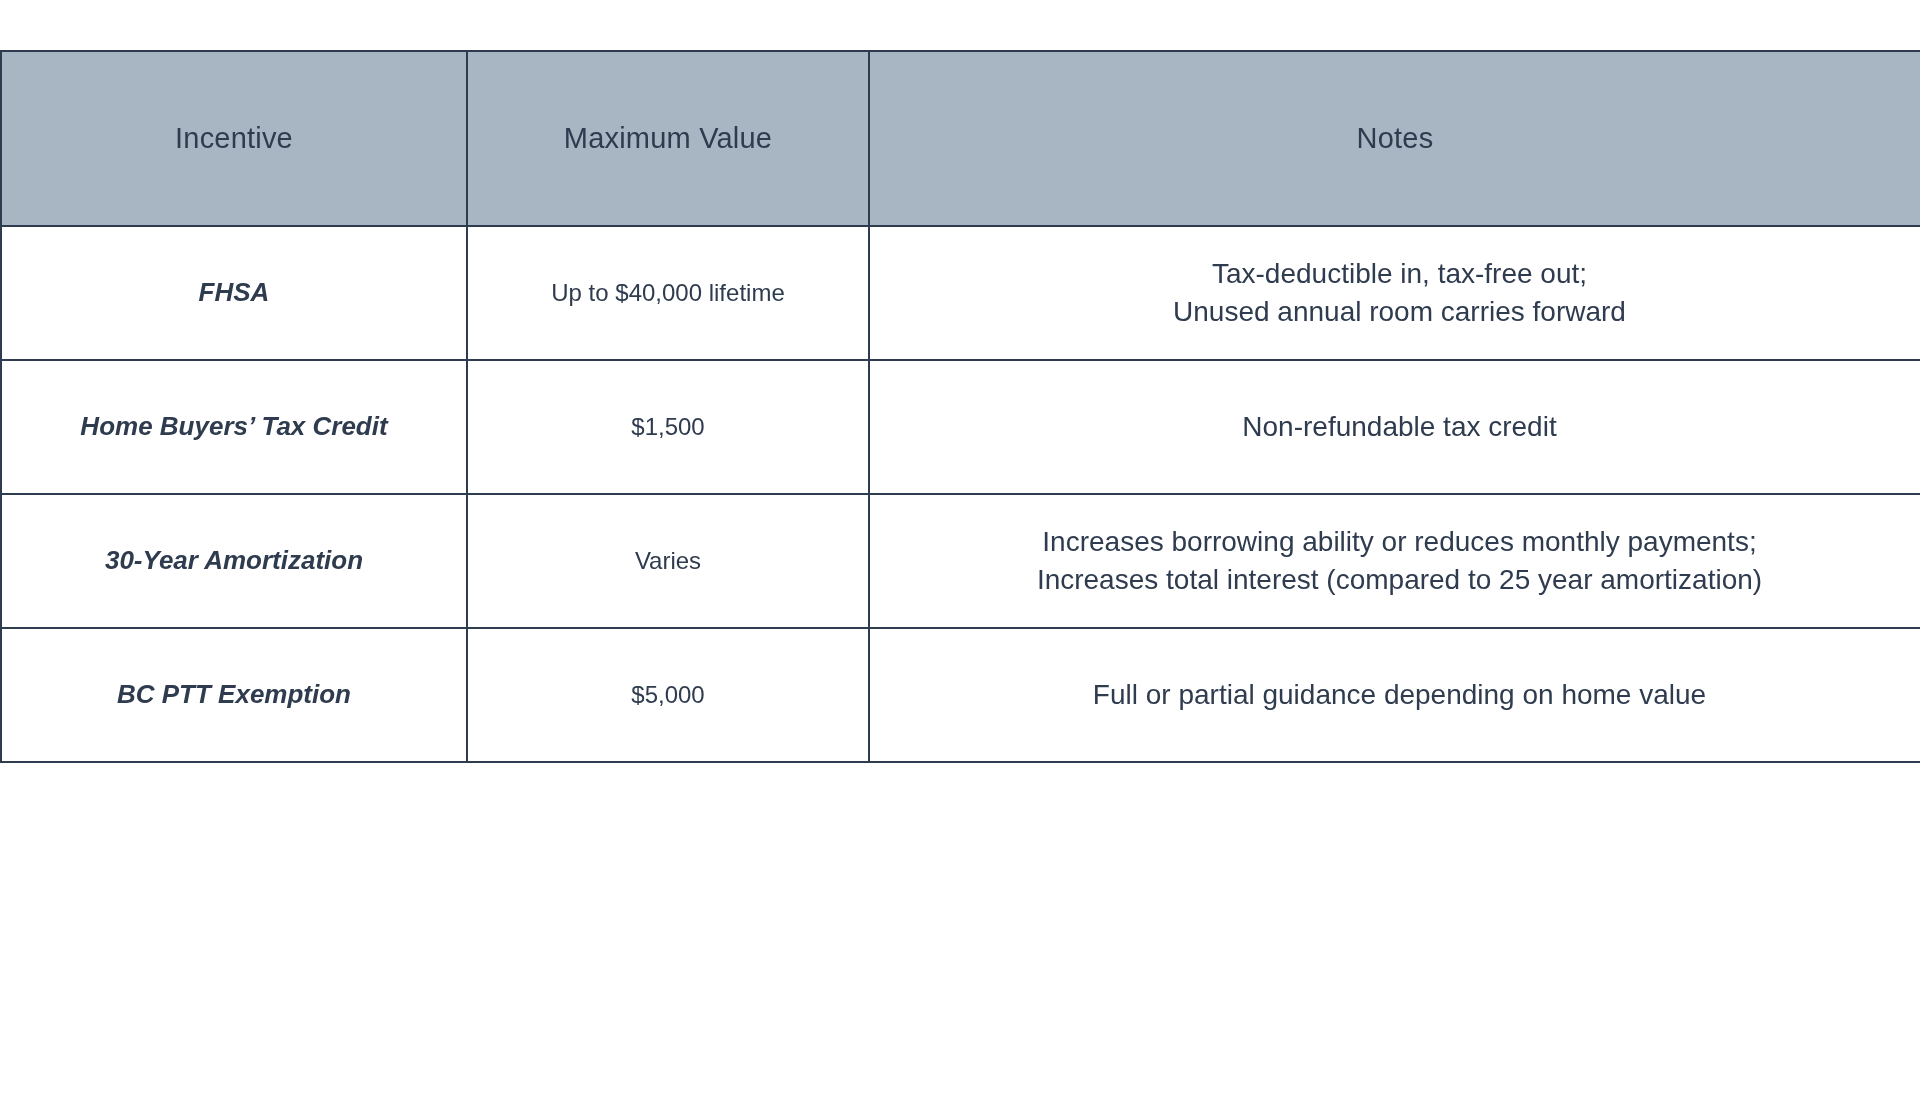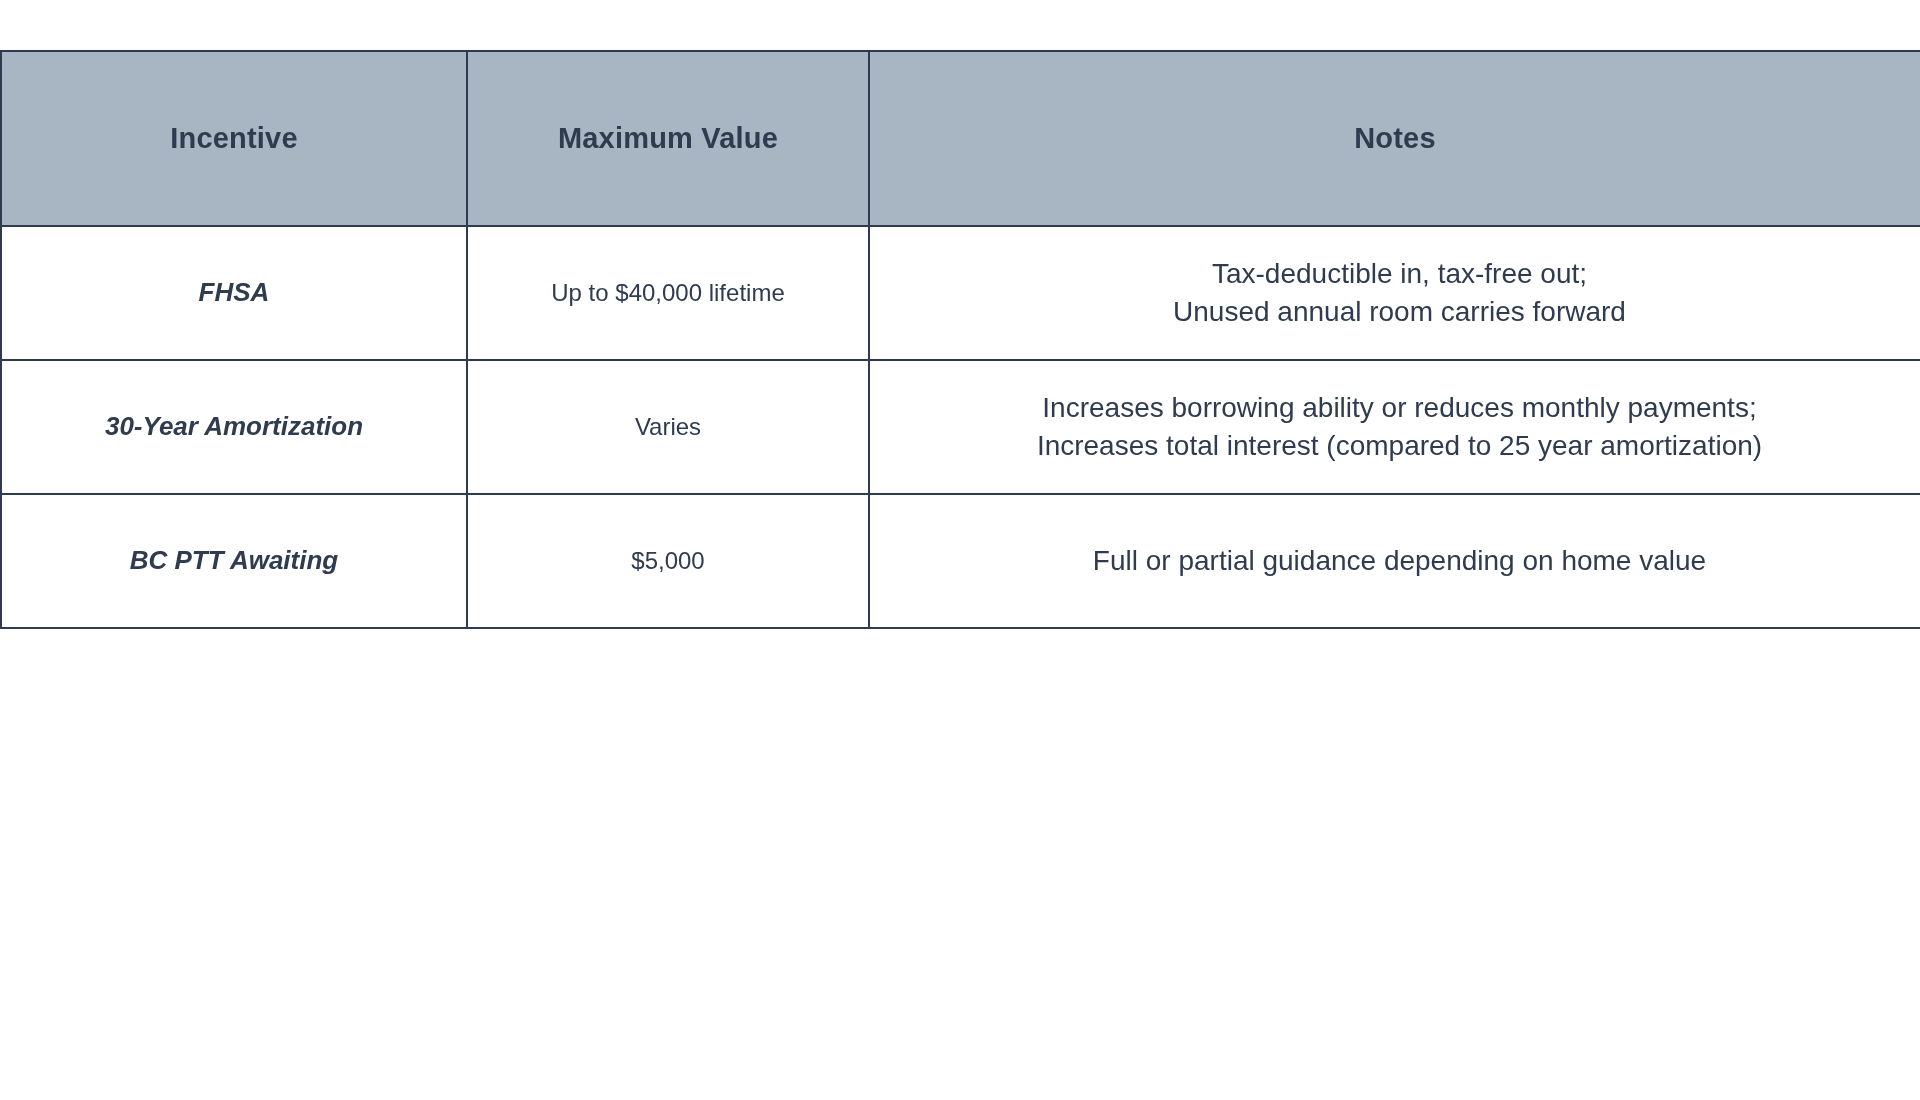--- a/index.html
+++ b/index.html
@@ -36,21 +36,21 @@
     border: 2px solid #2f3b4e;
     text-align: center;
     vertical-align: middle;
     padding: 6px 10px;
     box-sizing: border-box;
   }
   table.incentive-table thead th {
     background: #a8b6c4;
     height: 175px;
     font-size: 29px;
-    font-weight: bold;
+    font-weight: normal;
     letter-spacing: 0.2px;
     color: #2f3b4e;
   }
   table.incentive-table tbody td {
     height: 134px;
     font-size: 24px;
     line-height: 1.35;
     font-weight: normal;
     color: #2f3b4e;
     background: #ffffff;
@@ -89,33 +89,40 @@
       <tr>
         <td class="incentive-cell">FHSA</td>
         <td class="value-cell">Up to $40,000 lifetime</td>
         <td class="notes-cell">
           <span class="cell-line">Tax-deductible in, tax-free out;</span>
           <span class="cell-line">Unused annual room carries forward</span>
         </td>
       </tr>
 
 
+      <tr>
+        <td class="incentive-cell">Home Buyers’ Tax Credit</td>
+        <td class="value-cell">$1,500</td>
+        <td class="notes-cell">
+          <span class="cell-line">Non-refundable tax credit</span>
+        </td>
+      </tr>
 
 
       <tr>
         <td class="incentive-cell">30-Year Amortization</td>
         <td class="value-cell">Varies</td>
         <td class="notes-cell">
           <span class="cell-line">Increases borrowing ability or reduces monthly payments;</span>
           <span class="cell-line">Increases total interest (compared to 25 year amortization)</span>
         </td>
       </tr>
 
       <tr>
-        <td class="incentive-cell">BC PTT Awaiting</td>
+        <td class="incentive-cell">BC PTT Exemption</td>
         <td class="value-cell">$5,000</td>
         <td class="notes-cell">
           <span class="cell-line">Full or partial guidance depending on home value</span>
         </td>
       </tr>
 
     </tbody>
   </table>
 </div>
 

